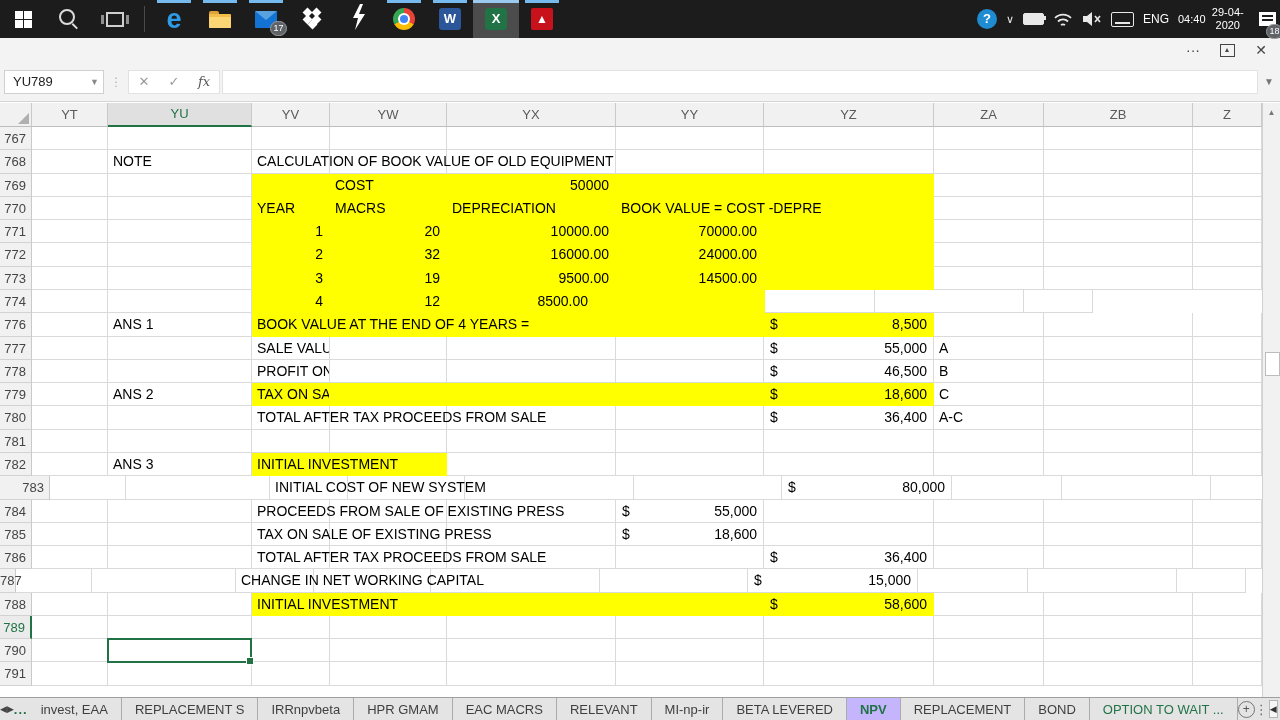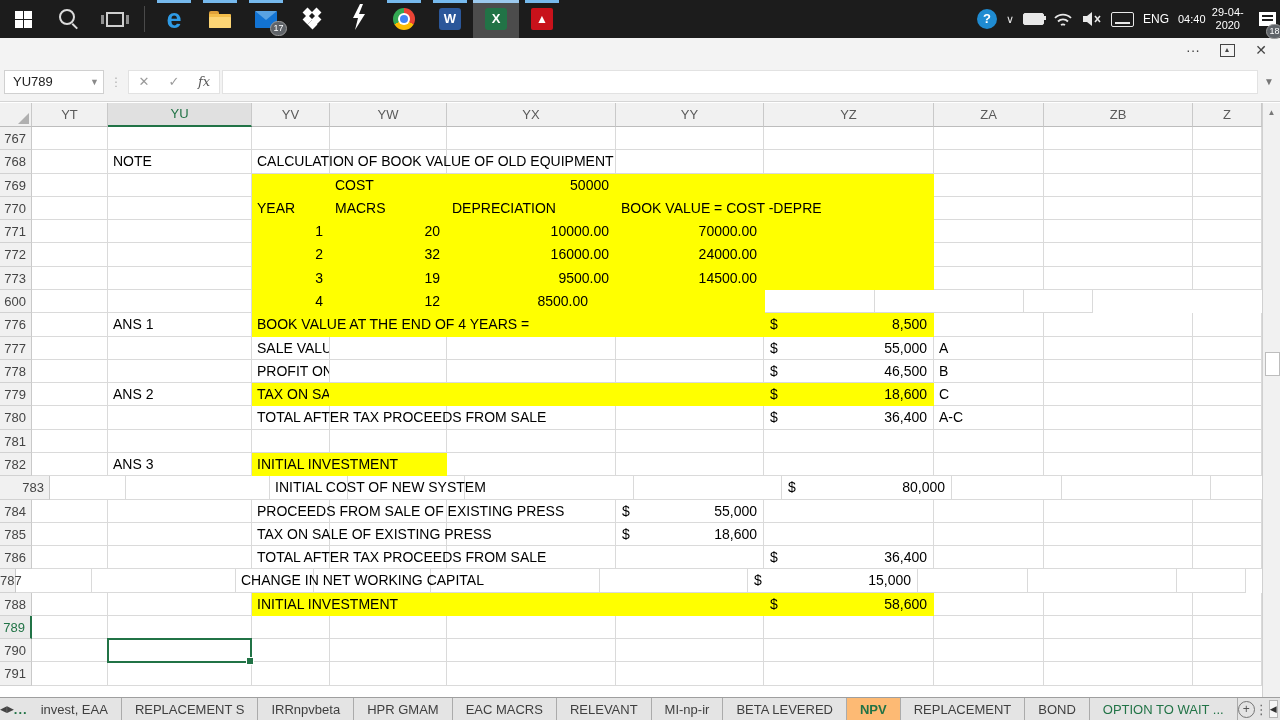--- a/index.html
+++ b/index.html
@@ -67,21 +67,21 @@
   
   .vscroll{position:absolute;left:1262px;top:103px;width:18px;height:594px;background:#f1f1f1;border-left:1px solid #d0d0d0;box-sizing:border-box;}
   .vs-up{height:20px;text-align:center;color:#787878;font-size:8px;line-height:20px;}
   .vs-thumb{position:absolute;left:2px;width:13px;top:249px;height:22px;background:#fff;border:1px solid #bdbdbd;}
 
   
   .tabbar{position:absolute;left:0;top:697px;width:1280px;height:23px;background:#e4e4e4;border-top:1px solid #9f9f9f;display:flex;align-items:stretch;font-size:13px;z-index:5;box-sizing:border-box;}
   .tab-nav{width:26px;display:flex;align-items:center;justify-content:center;color:#444;font-size:9px;}
   .tab-more{width:30px;display:flex;align-items:center;justify-content:center;color:#217346;font-weight:bold;letter-spacing:1px;}
   .sheet-tab{display:flex;align-items:center;padding:0 13px;color:#3f3f3f;border-right:1px solid #ababab;white-space:nowrap;}
-  .sheet-tab.active{background:#fdba74;color:#217346;font-weight:bold;border-right:1px solid #ababab;}
+  .sheet-tab.active{background:#c4b5fd;color:#217346;font-weight:bold;border-right:1px solid #ababab;}
   .sheet-tab.colored{color:#217346;}
   .tab-add{width:30px;display:flex;align-items:center;justify-content:center;}
   .add-circle{width:15px;height:15px;border-radius:50%;border:1px solid #757575;color:#555;font-size:12px;line-height:14px;text-align:center;}
   .tab-dots{width:16px;display:flex;align-items:center;justify-content:center;color:#666;}
   .tab-scroll{width:24px;margin:2px 1px;background:#f6f6f6;border:1px solid #b5b5b5;display:flex;align-items:center;justify-content:center;color:#333;font-size:9px;box-sizing:border-box;}
 </style>
 </head>
 <body>
 
 <div class="screen">
@@ -350,21 +350,21 @@
         <div class="g-cell y num" style="width: 78px;">3</div>
         <div class="g-cell y num" style="width: 117px;">19</div>
         <div class="g-cell y num" style="width: 169px;">9500.00</div>
         <div class="g-cell y num" style="width: 148px;">14500.00</div>
         <div class="g-cell y" style="width: 170px;"></div>
         <div class="g-cell" style="width: 110px;"></div>
         <div class="g-cell" style="width: 149px;"></div>
         <div class="g-cell" style="width: 69px;"></div>
       </div>
       <div class="g-row">
-        <div class="row-hdr" style="width: 32px;">600</div>
+        <div class="row-hdr" style="width: 32px;">774</div>
         <div class="g-cell" style="width: 76px;"></div>
         <div class="g-cell" style="width: 144px;"></div>
         <div class="g-cell y num" style="width: 78px;">4</div>
         <div class="g-cell y num" style="width: 117px;">12</div>
         <div class="g-cell y num" style="width: 148px;">8500.00</div>
         <div class="g-cell y" style="width: 170px;"></div>
         <div class="g-cell" style="width: 110px;"></div>
         <div class="g-cell" style="width: 149px;"></div>
         <div class="g-cell" style="width: 69px;"></div>
       </div>

